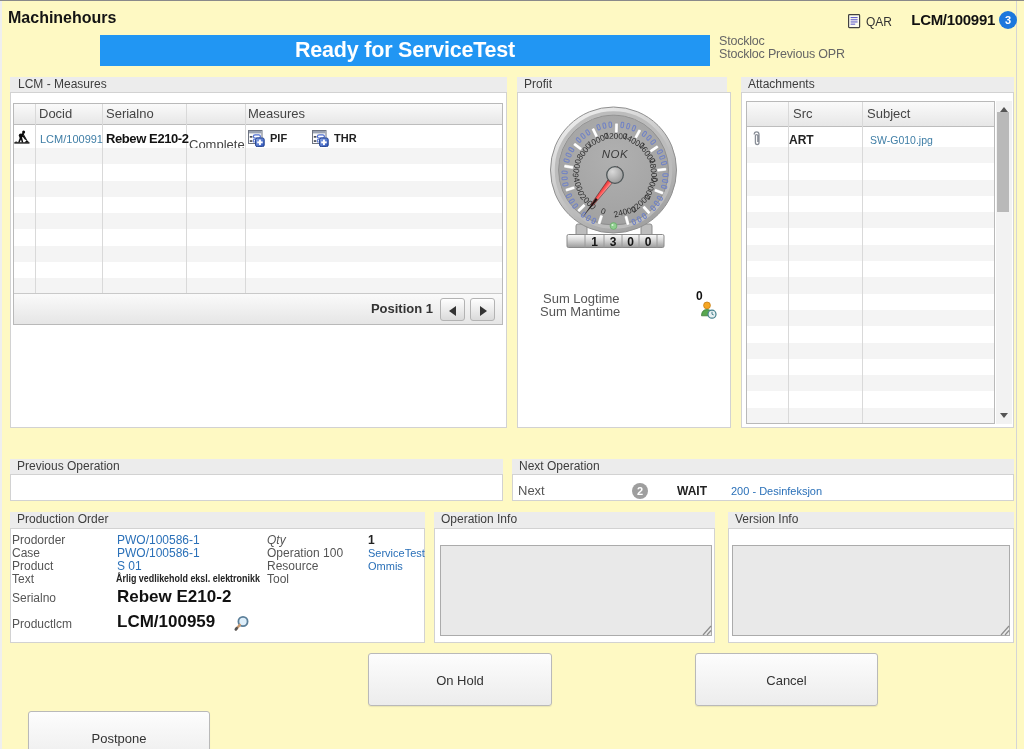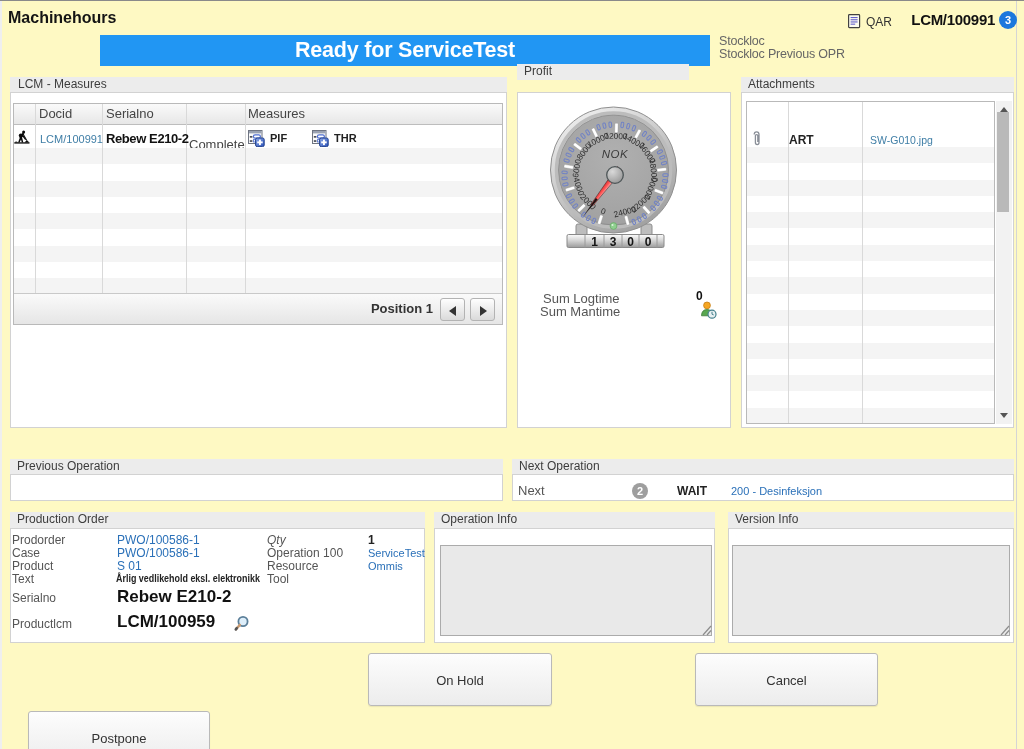--- a/index.html
+++ b/index.html
@@ -119,21 +119,21 @@
   <div class="abs" style="left:13px;top:293px;width:490px;height:32px;background:linear-gradient(#fafafa,#e5e5e5);border-top:1px solid #c9c9c9;"></div>
   <div class="abs" style="left:13px;top:293px;width:420px;height:32px;text-align:right;font-size:13px;font-weight:bold;color:#333;line-height:32px;">Position 1</div>
   <div class="navbtn" style="left:440px;top:298px;">
       <span class="tri-l"></span>
     </div>
   <div class="navbtn" style="left:470px;top:298px;">
       <span class="tri-r"></span>
     </div>
   <div class="tborder" style="left:13px;top:103px;width:490px;height:222px;"></div>
 
-  <div class="phead" style="left:517px;top:64px;width:172px;">Profit</div>
+  <div class="phead" style="left:517px;top:77px;width:210px;">Profit</div>
   <div class="pbody" style="left:517px;top:92px;width:214px;height:336px;"></div>
   <svg class="abs" style="left:540px;top:98px;" width="152" height="155" viewBox="0 0 152 155">
 <defs>
 <linearGradient id="bez" x1="0.2" y1="0" x2="0.8" y2="1">
           <stop offset="0" stop-color="#f0f0f0"></stop>
           <stop offset="0.45" stop-color="#c9c9c9"></stop>
           <stop offset="1" stop-color="#9b9b9b"></stop>
         </linearGradient>
 <radialGradient id="face" cx="0.5" cy="0.38" r="0.8">
           <stop offset="0" stop-color="#b0b0b0"></stop>
@@ -246,20 +246,24 @@
   <div class="abs" style="left:696px;top:289px;font-size:12px;font-weight:bold;color:#111;">0</div>
   <svg class="abs" style="left:699px;top:301px;" width="18" height="18" viewBox="0 0 18 18">
     <circle cx="8" cy="4.4" r="3.4" fill="#f5a623" stroke="#c77c14" stroke-width="0.8"></circle>
     <path d="M2.5 14.5 Q2.8 8.6 8 8.6 Q12.6 8.6 13.4 13.2 L13.4 14.8 L2.5 14.8 Z" fill="#58a74f" stroke="#3c7a36" stroke-width="0.8"></path>
     <circle cx="13" cy="13.2" r="4" fill="#e8f0f2" stroke="#44808c" stroke-width="1.2"></circle>
     <path d="M13 10.8 L13 13.2 L14.7 13.9" stroke="#44808c" stroke-width="1" fill="none"></path>
   </svg>
 
   <div class="phead" style="left:741px;top:77px;width:273px;">Attachments</div>
   <div class="pbody" style="left:741px;top:92px;width:273px;height:336px;"></div>
+  <div class="thead" style="left:746px;top:101px;width:249px;height:26px;">
+    <span class="th" style="left:47px;line-height:26px;">Src</span>
+    <span class="th" style="left:121px;line-height:26px;">Subject</span>
+  </div>
   <div class="stripes" style="left:746px;top:147px;width:249px;height:277px;"></div>
   <div class="colline" style="left:788px;top:101px;height:323px;"></div>
   <div class="colline" style="left:862px;top:101px;height:323px;"></div>
 
   <svg class="abs" style="left:751px;top:130px;" width="12" height="18" viewBox="0 0 12 18">
     <path d="M3.2 4.5 Q3.2 1.8 5.6 1.8 Q8 1.8 8 4.5 L8 12.5 Q8 14.6 6.2 14.6 Q4.4 14.6 4.4 12.5 L4.4 5.6 Q4.4 4.6 5.6 4.6 Q6.8 4.6 6.8 5.6 L6.8 12" fill="none" stroke="#8a8f98" stroke-width="1.3"></path>
   </svg>
   <div class="abs" style="left:789px;top:133px;font-size:12px;font-weight:bold;color:#222;">ART</div>
   <div class="abs link" style="left:870px;top:134px;font-size:10.5px;">SW-G010.jpg</div>
   <div class="tborder" style="left:746px;top:101px;width:249px;height:323px;"></div>

